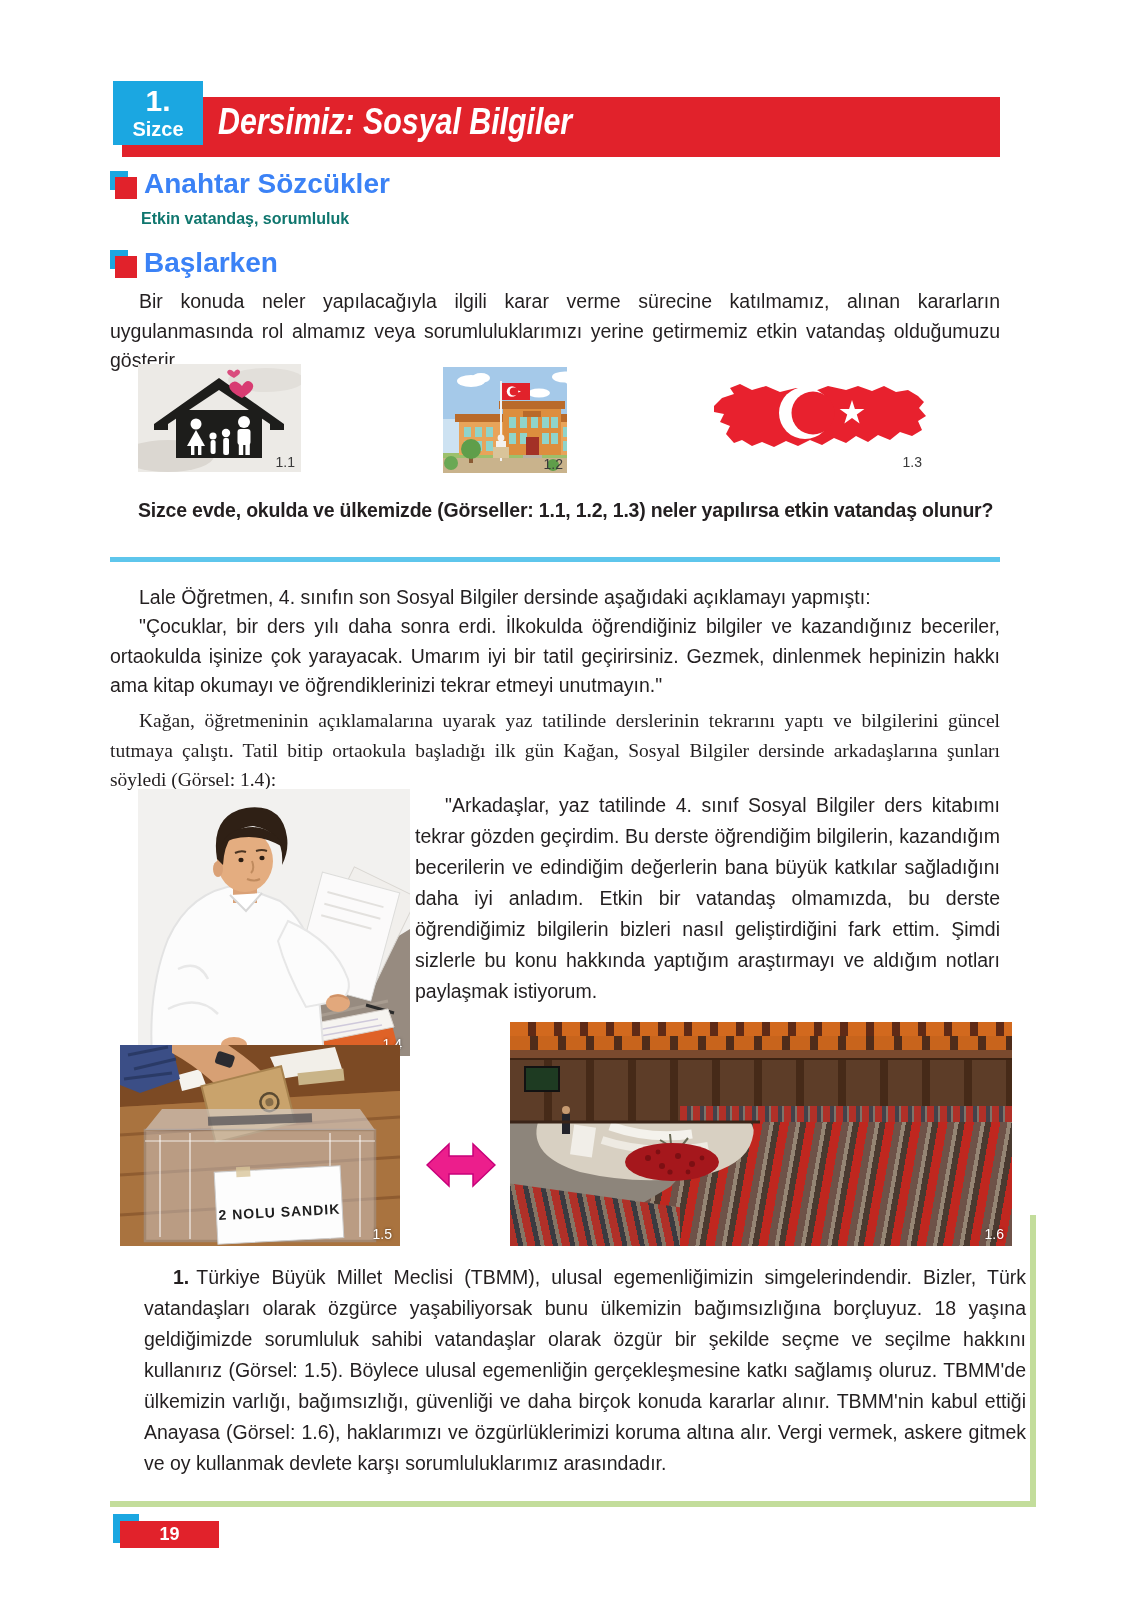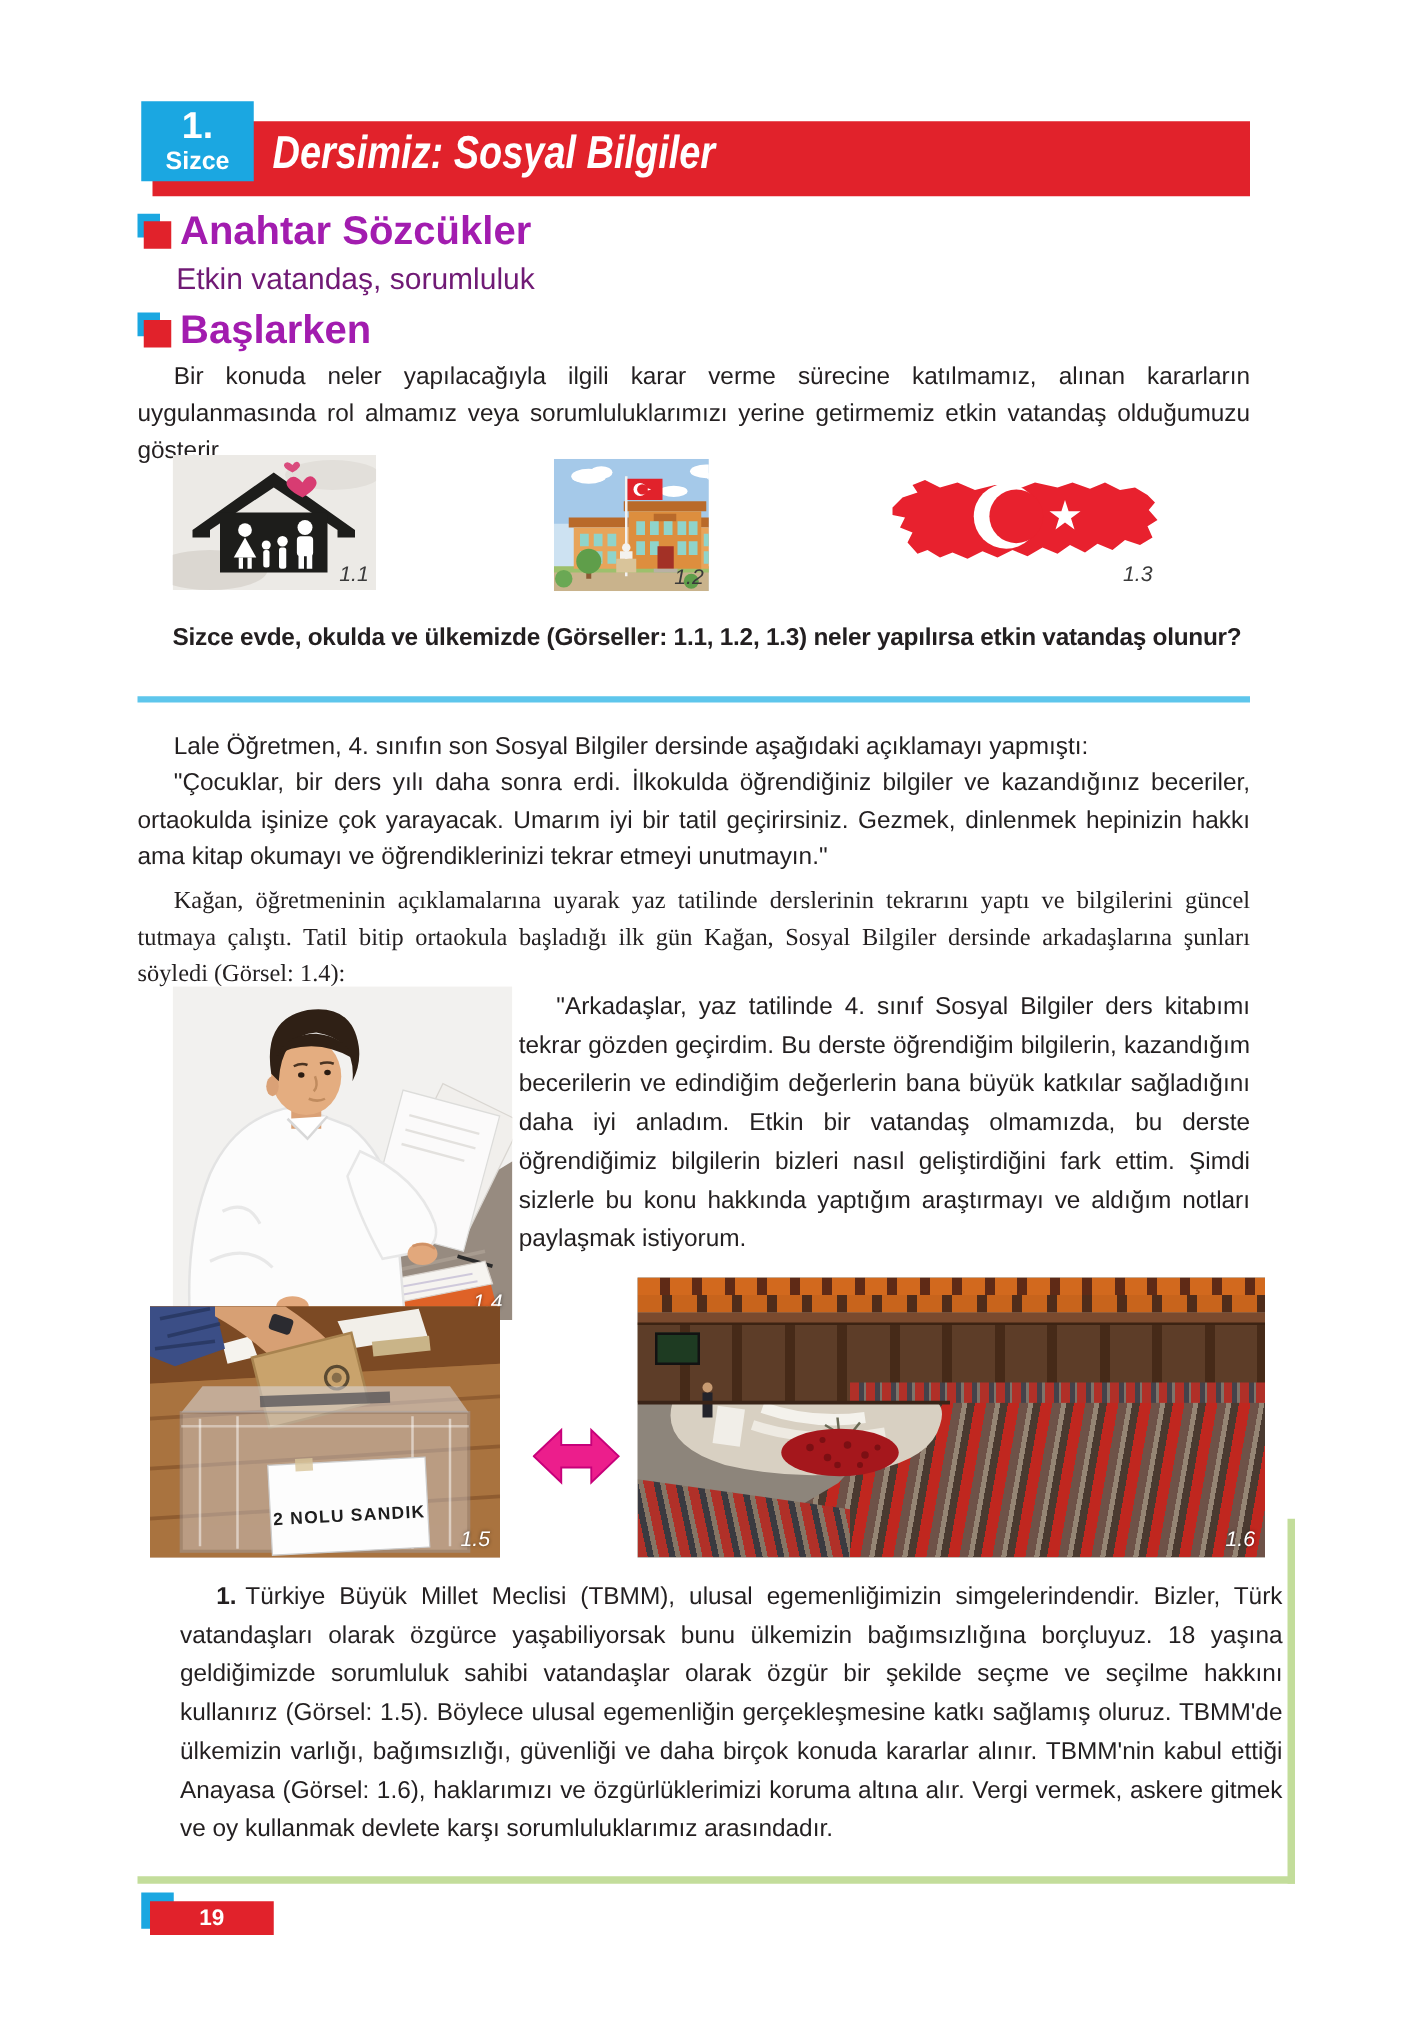--- a/index.html
+++ b/index.html
@@ -13,37 +13,37 @@
     transform:scaleX(.82);transform-origin:left center;letter-spacing:0px;white-space:nowrap;}
   .topic-badge{left:113px;top:81px;width:90px;height:64px;background:#1ba7e1;color:#fff;text-align:center;}
   .topic-num{font-size:30px;font-weight:bold;line-height:34px;margin-top:3px;}
   .topic-lbl{font-size:20px;font-weight:bold;line-height:22px;}
 
   
   .sec-icon{width:28px;height:30px;position:relative;flex:0 0 28px;}
   .sec-icon .b{position:absolute;left:0;top:0;width:18px;height:19px;background:#1ba7e1;}
   .sec-icon .r{position:absolute;left:5px;top:6px;width:22px;height:22px;background:#e1222b;}
   .sec-head{display:flex;align-items:flex-start;}
-  .sec-head .t{color:#a21caf;font-size:32px;font-weight:bold;margin-left:6px;line-height:26px;}
-  .keywords{color:#701a75;font-size:24px;font-weight:normal;}
+  .sec-head .t{color:#3b82f6;font-size:28px;font-weight:bold;margin-left:6px;line-height:26px;}
+  .keywords{color:#0f766e;font-size:16px;font-weight:bold;}
 
   
   .para{font-size:19.5px;line-height:29.5px;text-align:justify;}
   .ind{text-indent:29px;}
   .question{font-size:19.5px;font-weight:bold;letter-spacing:-0.2px;white-space:nowrap;}
   .bold{font-weight:bold;}
   .num{margin-right:7px;}
 
   .blue-line{background:#5ec6ec;height:5px;}
   .green-h{background:#c3dd9b;height:6px;}
   .green-v{background:#c3dd9b;width:6px;}
 
   
   .fig{overflow:hidden;}
-  .fig-label{position:absolute;font-style:italic;font-size:17px;}
+  .fig-label{position:absolute;font-size:14px;}
   .fig-label.dark{color:#3a3a3a;}
   .fig-label.light{color:#fff;text-shadow:0 0 3px rgba(0,0,0,.55);}
 
   
   .f16{background:#8d857b;}
   .f16 .lay{position:absolute;}
   .f16-top1{left:0;right:0;top:0;height:14px;background:repeating-linear-gradient(90deg,#d2691e 0 18px,#5f2a16 18px 26px);}
   .f16-top2{left:0;right:0;top:14px;height:14px;background:repeating-linear-gradient(90deg,#c8641c 0 20px,#4f2c1a 20px 28px);}
   .f16-rail{left:0;right:0;top:28px;height:8px;background:#7a4a2e;border-bottom:2px solid #3c2313;}
   .f16-wall{left:0;right:0;top:38px;height:62px;background:repeating-linear-gradient(90deg,#5d3d28 0 34px,#462a18 34px 42px);}

